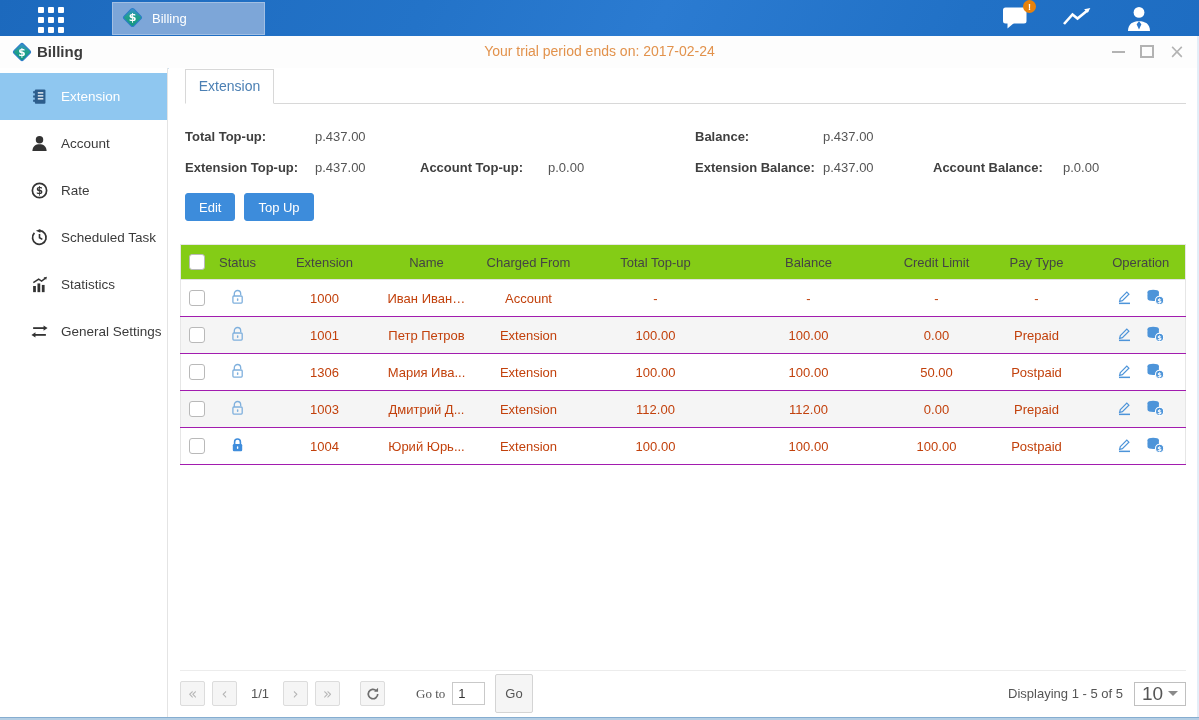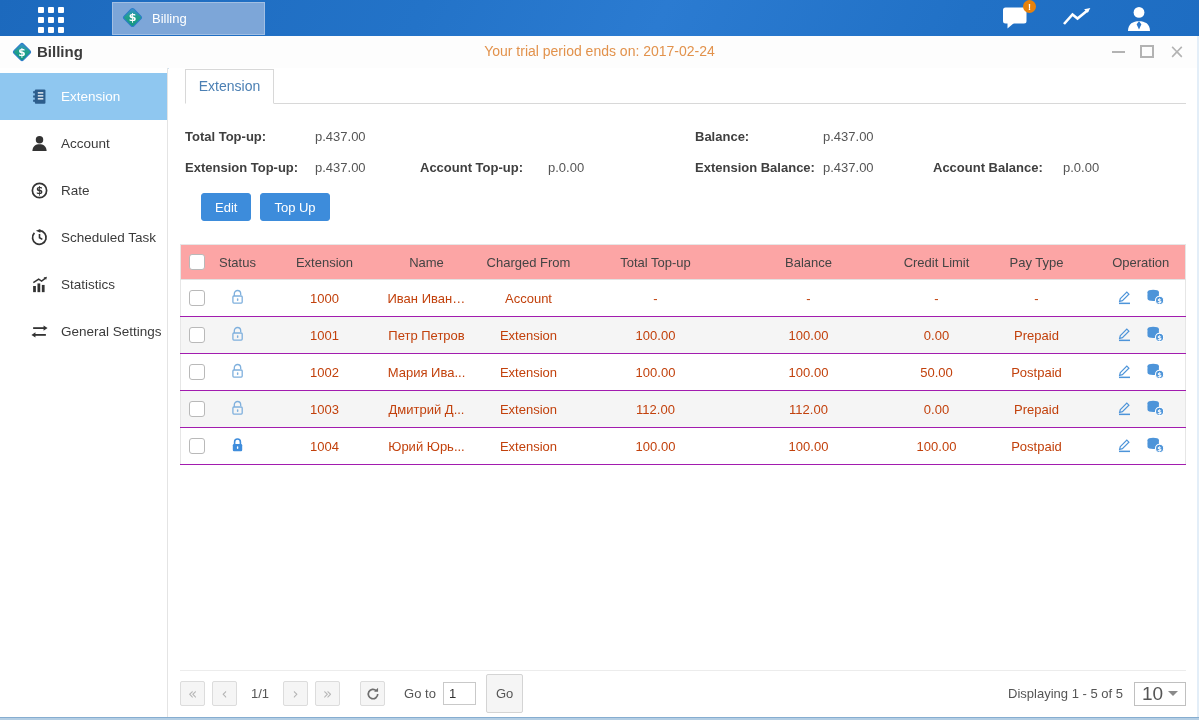--- a/index.html
+++ b/index.html
@@ -39,41 +39,41 @@
   .side-item.active .side-icon{color:#2c5d8c;}
   
   .content{position:absolute;top:68px;left:169px;right:0;bottom:3px;background:#fff;}
   .tabstrip{position:absolute;top:1px;left:16px;right:13px;height:34px;border-bottom:1px solid #d8d8d8;}
   .tab-active{position:absolute;left:0;top:0;width:89px;height:35px;box-sizing:border-box;background:#fff;
     border:1px solid #d8d8d8;border-bottom:1px solid #fff;color:#4c80b4;font-size:14px;text-align:center;line-height:33px;cursor:pointer;}
   .summary{position:absolute;top:53px;left:16px;right:13px;display:grid;
     grid-template-columns:130px 105px 128px 147px 128px 110px 130px 1fr;grid-auto-rows:31px;align-items:center;}
   .sum-label{font-size:13px;font-weight:bold;color:#3f3f3f;}
   .sum-value{font-size:13px;color:#555;}
-  .btn-row{position:absolute;top:125px;left:16px;display:flex;gap:9px;margin-left:16px;}
+  .btn-row{position:absolute;top:125px;left:16px;display:flex;gap:9px;}
   .btn{height:28px;padding:0 13px;background:#3d8cdb;border:1px solid #3d8cdb;border-radius:3px;
     color:#fff;font-size:13px;font-family:"Liberation Sans",sans-serif;cursor:pointer;}
   
   .tbl-wrap{position:absolute;top:176px;left:11px;width:1005px;}
   table{border-collapse:collapse;table-layout:fixed;width:1005px;border:1px solid #e6e6e6;}
   thead th{height:32px;font-size:13px;font-weight:normal;color:#444;text-align:center;
-    border-bottom:1px solid #e2e2e2;background:#fca5a5;}
+    border-bottom:1px solid #e2e2e2;background:#84cc16;}
   tbody td{height:34px;font-size:13px;color:#c2410c;text-align:center;border-bottom:1px solid #a21caf;
     overflow:hidden;white-space:nowrap;text-overflow:ellipsis;}
   tbody tr:nth-child(even){background:#f5f5f5;}
   .checkbox{display:inline-block;width:14px;height:14px;border:1px solid #b9b9b9;border-radius:3px;background:#fff;cursor:pointer;vertical-align:middle;}
   .op{display:inline-block;margin:0 7px;cursor:pointer;vertical-align:middle;}
   
   .footer{position:absolute;left:11px;right:13px;bottom:1px;height:45px;border-top:1px solid #ececec;
     display:flex;align-items:center;gap:7px;background:#fff;}
   .pg-btn{width:25px;height:25px;box-sizing:border-box;border:1px solid #dcdcdc;background:#f5f5f5;border-radius:2px;
     color:#b5b5b5;font-size:15px;display:flex;align-items:center;justify-content:center;cursor:pointer;
     font-family:"DejaVu Sans",sans-serif;}
   .pg-ind{margin:0 7px;font-size:13px;color:#555;}
-  .goto-label{margin-left:12px;font-size:13px;color:#555;}
+  .goto-label{margin-left:24px;font-size:13px;color:#555;font-family:Liberation Serif, serif;}
   .goto-input{width:26px;height:21px;border:1px solid #c9c9c9;font-size:13px;color:#333;padding:0 0 0 5px;
     font-family:"Liberation Sans",sans-serif;}
   .go-btn{height:39px;padding:0 9px;background:#f5f5f5;border:1px solid #d4d4d4;border-radius:2px;
     color:#555;font-size:13px;font-family:"Liberation Sans",sans-serif;cursor:pointer;margin-left:3px;}
   .foot-right{margin-left:auto;display:flex;align-items:center;gap:11px;}
   .display-text{font-size:13px;color:#555;}
   .page-size{width:52px;height:24px;box-sizing:border-box;border:1px solid #c0c0c0;background:#fff;
     display:flex;align-items:center;padding:0 7px;font-size:19px;color:#555;cursor:pointer;}
   .caret{margin-left:auto;width:0;height:0;border-left:5px solid transparent;border-right:5px solid transparent;border-top:5px solid #8a8a8a;}
   
@@ -334,21 +334,21 @@
                   <text x="13.6" y="13.7" text-anchor="middle" font-size="6.5" font-weight="bold" fill="#fff" font-family="DejaVu Sans">$</text>
                 </svg></span></td>
           </tr>
           <tr>
             <td><span class="checkbox"></span></td>
             <td><span><svg width="15" height="16" viewBox="0 0 15 16">
                   <path d="M4.3 7 V4.7 a3.2 3.2 0 0 1 6.4 0 V6" fill="none" stroke="#7fb0dd" stroke-width="1.3"></path>
                   <rect x="2.9" y="7" width="9.3" height="7.1" rx="1" fill="none" stroke="#7fb0dd" stroke-width="1.3"></rect>
                   <rect x="6.9" y="9.3" width="1.5" height="2.6" rx="0.7" fill="#7fb0dd"></rect>
                 </svg></span></td>
-            <td>1002</td>
+            <td>1306</td>
             <td>Мария Ива...</td>
             <td>Extension</td>
             <td>100.00</td>
             <td>100.00</td>
             <td>50.00</td>
             <td>Postpaid</td>
             <td class="op-cell"><span class="op"><svg width="16" height="16" viewBox="0 0 16 16">
                   <path d="M4.3 9.6 L10.8 3.1 L12.9 5.2 L6.4 11.7 L3.6 12.4 Z" fill="none" stroke="#4d94d9" stroke-width="1.2"></path>
                   <rect x="3" y="13.6" width="11" height="1.5" fill="#4d94d9"></rect>
                 </svg></span><span class="op"><svg width="19" height="16" viewBox="0 0 19 16">

